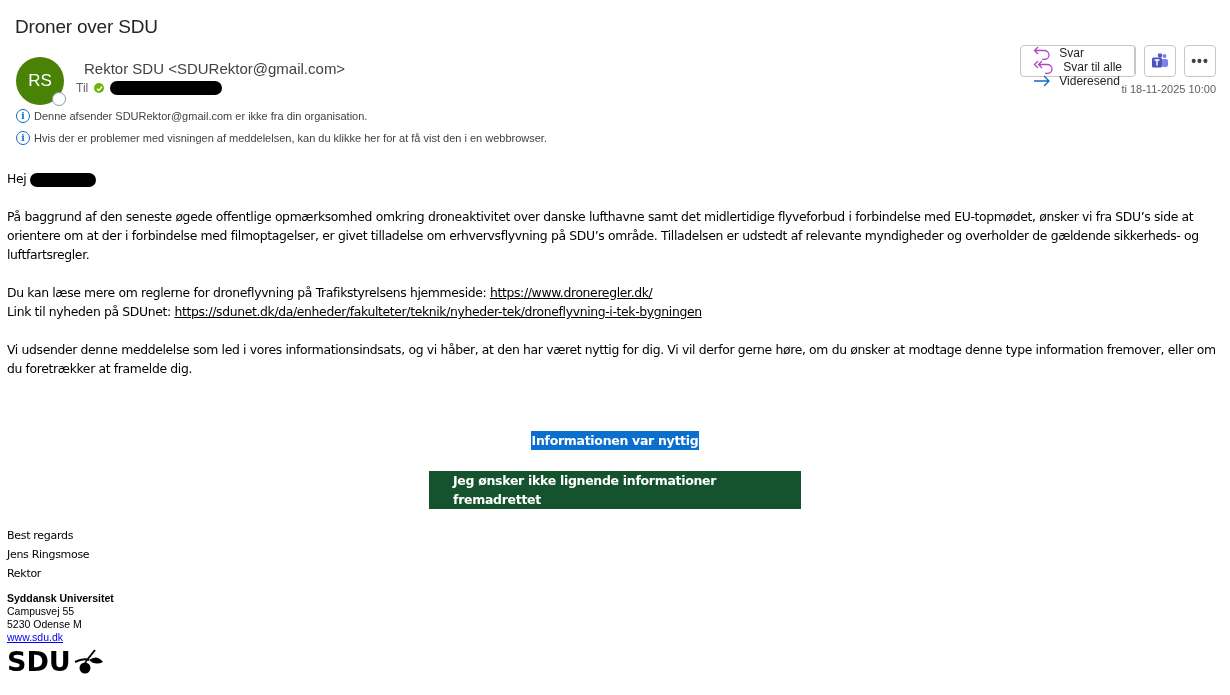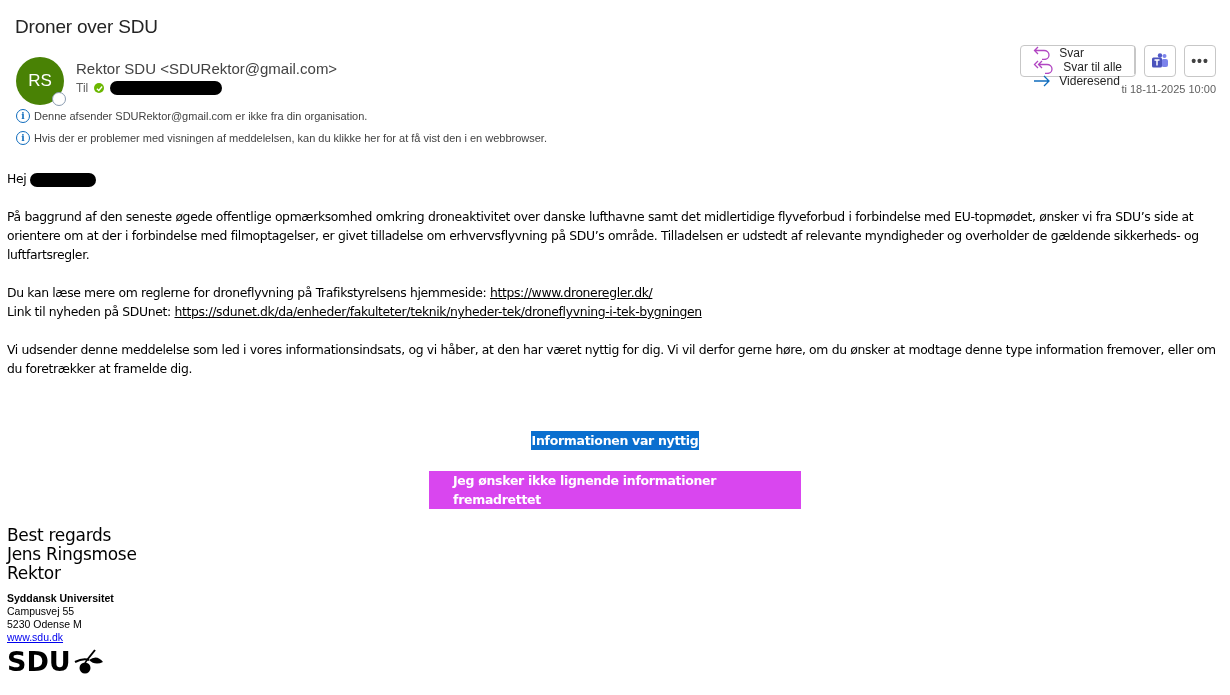--- a/index.html
+++ b/index.html
@@ -6,21 +6,21 @@
   html, body { width: 1230px; height: 695px; background: #ffffff; overflow: hidden; }
   body { font-family: "Liberation Sans", "DejaVu Sans", sans-serif; color: #242424; position: relative; }
 
   .subject { position: absolute; left: 15px; top: 16px; font-size: 19px; color: #242424; letter-spacing: -0.2px; }
 
   .avatar { position: absolute; left: 16px; top: 57px; width: 48px; height: 48px; border-radius: 50%;
             background: #498205; color: #fff; font-size: 17px; display: flex; align-items: center; justify-content: center; }
   .avatar .presence { position: absolute; right: -2px; bottom: -1px; width: 14px; height: 14px; border-radius: 50%;
             background: #fff; border: 1.5px solid #8a9bb0; }
 
-  .sender { position: absolute; left: 76px; top: 60px; font-size: 15px; color: #424242; }
+  .sender { position: absolute; left: 84px; top: 60px; font-size: 15px; color: #424242; }
   .to-row { position: absolute; left: 76px; top: 81px; font-size: 12px; color: #616161; display: flex; align-items: center; gap: 6px; }
   .check-badge { width: 10px; height: 10px; border-radius: 50%; background: #6bb700; display: inline-flex; align-items: center; justify-content: center; }
   .redact { background: #000; border-radius: 10px; display: inline-block; }
   .redact.to { width: 112px; height: 14px; border-radius: 8px; }
   .redact.name { width: 66px; height: 14px; border-radius: 8px; vertical-align: middle; }
 
   .info { position: absolute; left: 16px; font-size: 11px; color: #424242; display: flex; align-items: center; gap: 4px; }
   .info-icon { width: 14px; height: 14px; border-radius: 50%; border: 1.4px solid #0f6cbd; color: #0f6cbd;
                font-size: 9px; font-weight: bold; display: inline-flex; align-items: center; justify-content: center; font-family: "DejaVu Serif", serif; }
 
@@ -33,23 +33,23 @@
   .date { position: absolute; right: 14px; top: 83px; font-size: 11px; color: #616161; margin-left: 19px; }
 
   .body { position: absolute; left: 7px; top: 169px; width: 1210px; font-family: "DejaVu Sans", sans-serif; font-size: 12.4px; line-height: 19px; color: #000; letter-spacing: -0.35px; }
   .body p { margin: 0; }
   .body a { color: #000; text-decoration: underline; }
   .gap { height: 19px; }
 
   .cta-wrap { position: absolute; left: 0; width: 1230px; display: flex; justify-content: center; }
   .cta { color: #fff; font-family: "DejaVu Sans", sans-serif; font-weight: bold; font-size: 12.5px; line-height: 19px; letter-spacing: -0.3px; cursor: pointer; }
   .cta.yes { background: #0a6fcf; padding: 0 1px; }
-  .cta.no { background: #d946ef; padding: 0 0 0 24px; width: 372px; }
+  .cta.no { background: #14532d; padding: 0 0 0 24px; width: 372px; }
 
-  .signoff { position: absolute; left: 7px; top: 526px; font-family: "DejaVu Sans", sans-serif; font-size: 17px; line-height: 19px; color: #000; letter-spacing: -0.3px; }
+  .signoff { position: absolute; left: 7px; top: 526px; font-family: "DejaVu Sans", sans-serif; font-size: 11px; line-height: 19px; color: #000; letter-spacing: -0.3px; }
   .sig { position: absolute; left: 7px; top: 592px; font-family: Liberation Sans, sans-serif; font-size: 10.5px; line-height: 13px; color: #000; }
   .sig .org { font-weight: bold; }
   .sig a { color: #0000ee; text-decoration: underline; }
   .logo { position: absolute; left: 7px; top: 647px; display: flex; align-items: center; }
   .logo .txt { font-family: "DejaVu Sans", sans-serif; font-weight: bold; font-size: 27px; letter-spacing: 0px; color: #000; line-height: 30px; }
 </style>
 </head>
 <body>
 
 <div class="subject">Droner over SDU</div>

